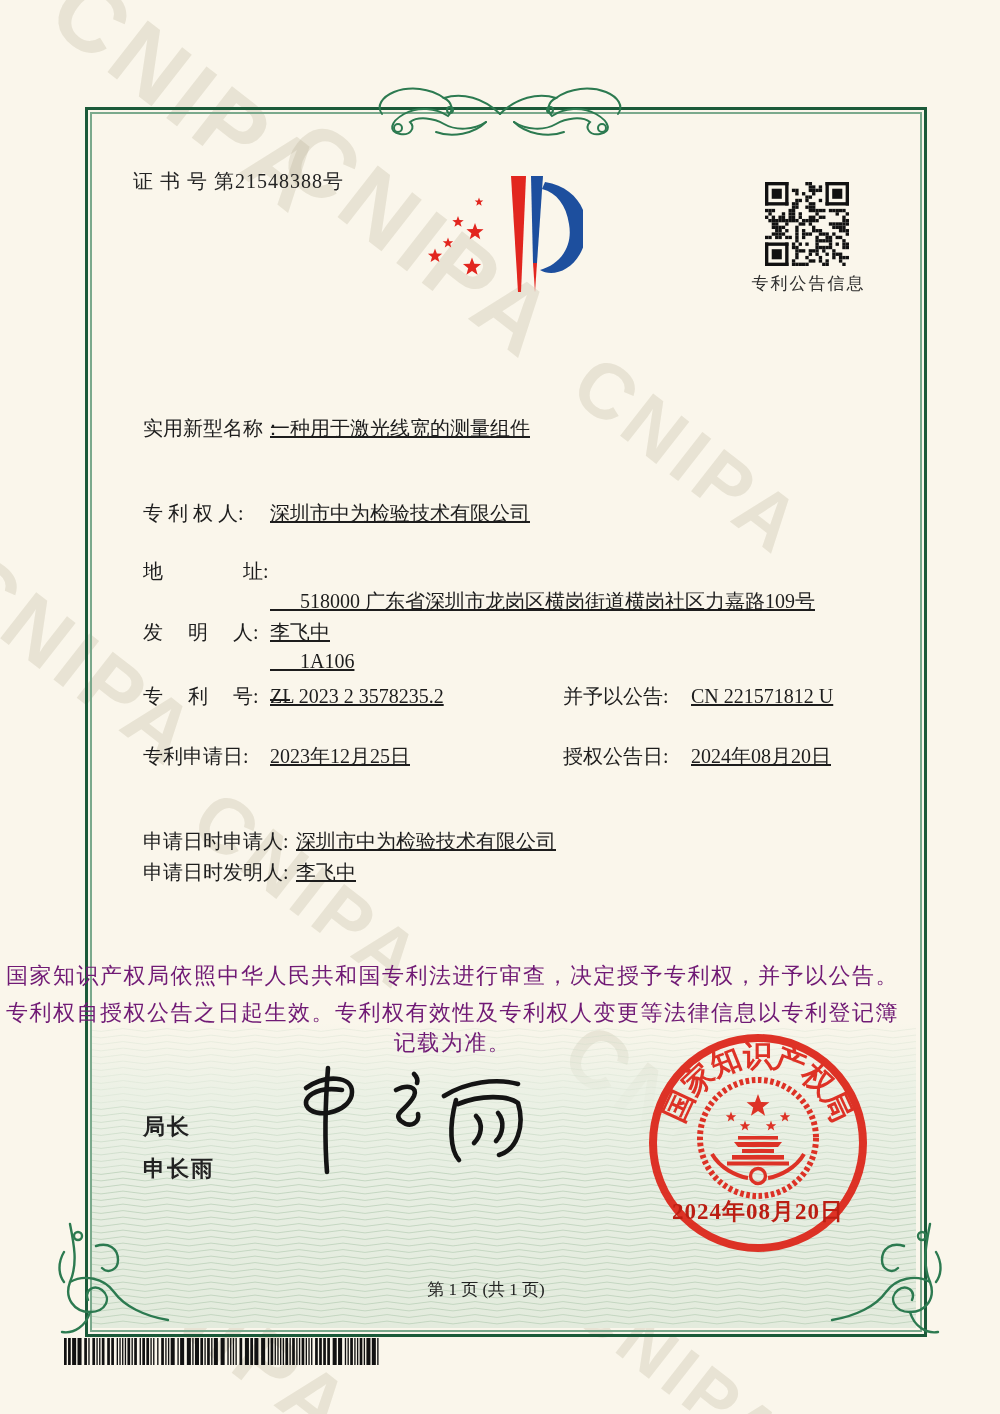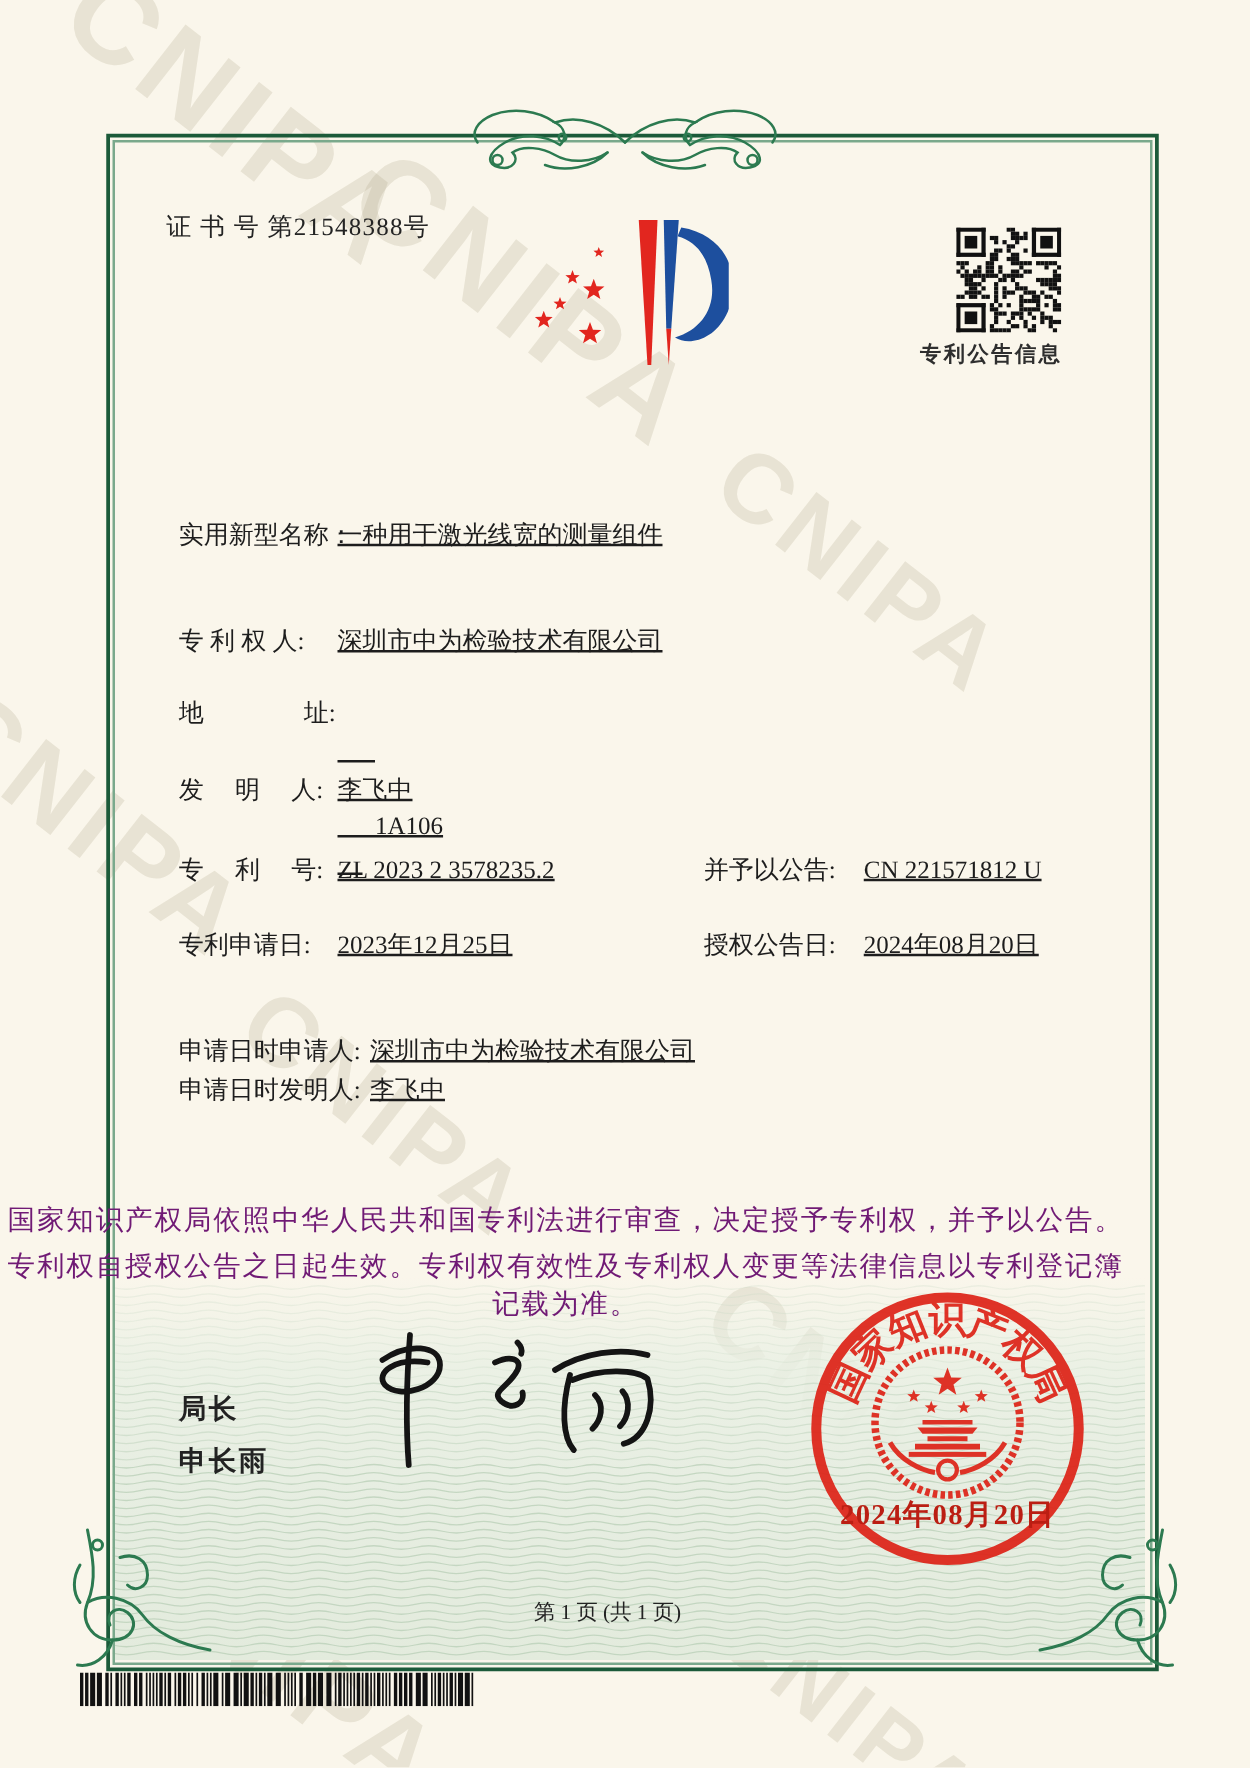--- a/index.html
+++ b/index.html
@@ -15,22 +15,22 @@
   .frame-inner{position:absolute;left:2px;top:2px;right:2px;bottom:2px;
          border:2px solid #7aa98c;}
   
   .band{position:absolute;left:90px;top:1022px;width:826px;height:306px;
         background:linear-gradient(180deg, rgba(234,241,229,0) 0px, rgba(233,240,228,0.85) 70px, #e7eee2 160px, #e3ebdd 100%);}
   .band svg{position:absolute;left:0;top:0;}
   
   .cert-no{position:absolute;left:133px;top:168px;font-size:20px;letter-spacing:1px;color:#242424;}
   .logo{position:absolute;left:423px;top:164px;}
   .qr{position:absolute;left:765px;top:182px;}
-  .qr-label{position:absolute;left:736px;top:272px;width:145px;
-            font-size:17px;letter-spacing:2px;color:#2e2e2e;font-weight:bold;}
+  .qr-label{position:absolute;left:736px;top:272px;width:145px;text-align:center;
+            font-size:17px;letter-spacing:2px;color:#2e2e2e;}
   .title{position:absolute;left:0;top:296px;width:1000px;text-align:center;
          font-size:43px;font-weight:900;letter-spacing:7px;color:#111;}
   
   .row{position:absolute;left:143px;font-size:20px;line-height:1.5;display:flex;align-items:flex-start;}
   .row .lbl{white-space:pre;flex:0 0 auto;}
   .row .val{white-space:pre-wrap;text-decoration:underline;}
   .lbl-w{width:127px;}
   .lbl-w2{width:153px;}
   .rright{left:563px;}
   .rright .lbl{width:128px;}
@@ -408,21 +408,21 @@
     <span class="lbl lbl-w">实用新型名称：</span>
     <span class="val">一种用于激光线宽的测量组件</span>
   </div>
   <div class="row" style="top:498px">
     <span class="lbl lbl-w">专 利 权 人:</span>
     <span class="val">深圳市中为检验技术有限公司</span>
   </div>
   <div class="row" style="top:556px">
     <span class="lbl lbl-w">地　　　　址:</span>
     <span class="val" style="width:620px">
-      <br>
+      <span>518000 广东省深圳市龙岗区横岗街道横岗社区力嘉路109号</span><br>
       <span>1A106</span>
     </span>
   </div>
   <div class="row" style="top:617px">
     <span class="lbl lbl-w">发　 明　 人:</span>
     <span class="val">李飞中</span>
   </div>
   <div class="row" style="top:681px">
     <span class="lbl lbl-w">专　 利　 号:</span>
     <span class="val">ZL 2023 2 3578235.2</span>

